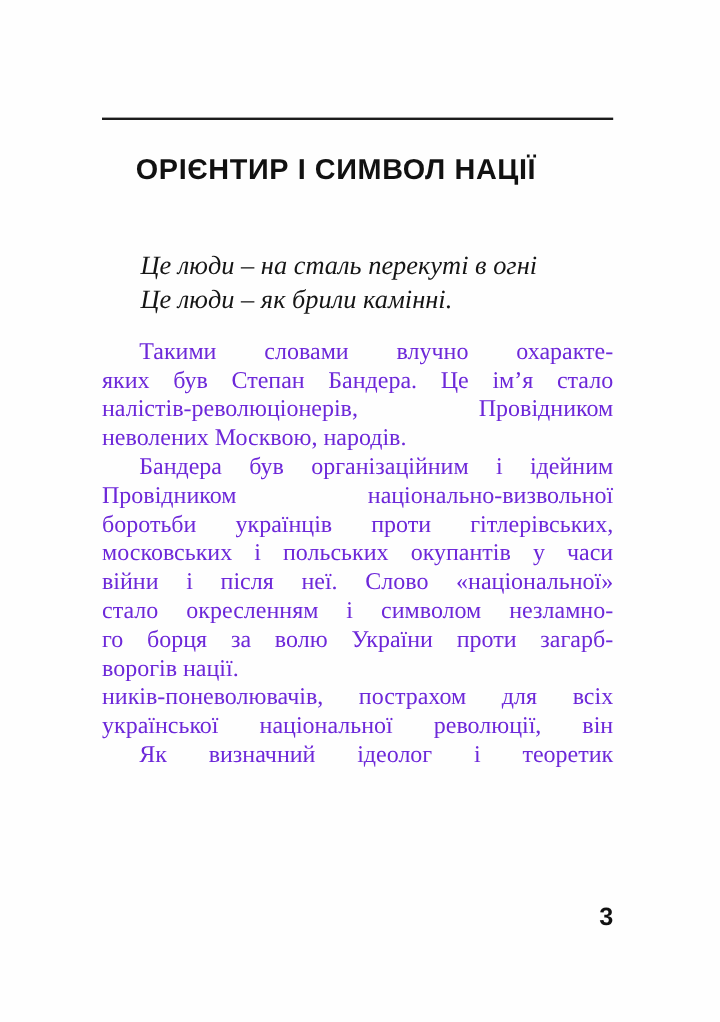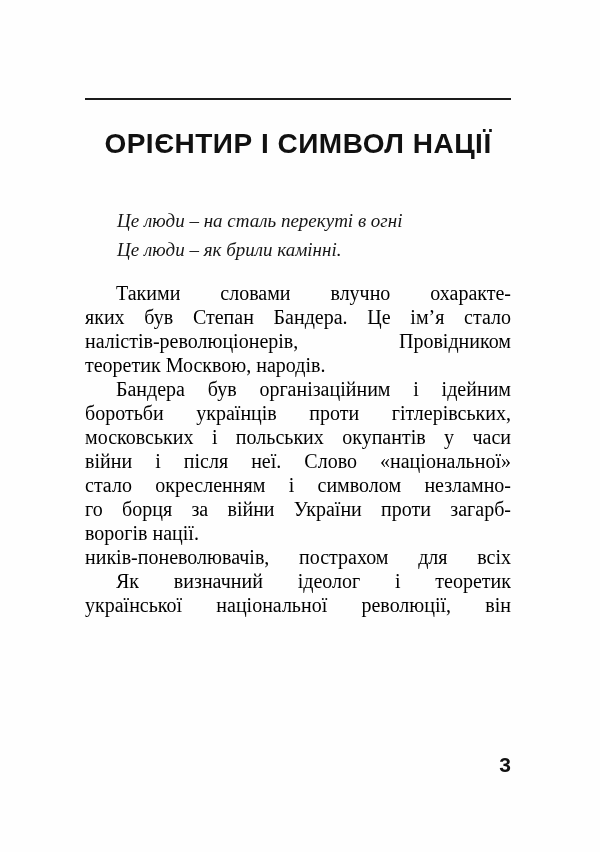--- a/index.html
+++ b/index.html
@@ -19,50 +19,50 @@
   .top-rule {
     position: absolute;
     left: 85px;
     top: 98px;
     width: 426px;
     height: 2px;
     background: #1c1c1c;
   }
   .title {
     position: absolute;
-    left: 85px;
+    left: 67px;
     top: 128px;
     width: 426px;
     margin: 0;
     text-align: center;
     white-space: nowrap;
     font-family: "Liberation Sans", sans-serif;
     font-weight: 700;
-    font-size: 28px;
+    font-size: 24px;
     letter-spacing: 0.5px;
     color: #111111;
   }
   .epigraph {
     position: absolute;
     left: 117px;
     top: 206px;
     width: 394px;
     font-style: italic;
-    font-size: 19px;
+    font-size: 22px;
     line-height: 29px;
     color: #151515;
   }
   .body-text {
     position: absolute;
     left: 85px;
     top: 281px;
     width: 426px;
     font-size: 20px;
     line-height: 24px;
-    color: #000000;
+    color: #6d28d9;
   }
   .line {
     height: 24px;
     text-align: justify;
     text-align-last: justify;
     -moz-text-align-last: justify;
     white-space: normal;
   }
   .line.para-start {
     text-indent: 31px;
@@ -95,30 +95,31 @@
   <div class="epigraph">
     <div>Це люди – на сталь перекуті в огні</div>
     <div>Це люди – як брили камінні.</div>
   </div>
 
   <div class="body-text">
 
     <div class="line para-start">Такими словами влучно охаракте-</div>
     <div class="line">яких був Степан Бандера. Це ім’я стало</div>
     <div class="line">налістів-революціонерів, Провідником</div>
-    <div class="line para-end">теоретик Москвою, народів.</div>
+    <div class="line para-end">неволених Москвою, народів.</div>
 
     <div class="line para-start">Бандера був організаційним і ідейним</div>
+    <div class="line">Провідником національно-визвольної</div>
     <div class="line">боротьби українців проти гітлерівських,</div>
     <div class="line">московських і польських окупантів у часи</div>
     <div class="line">війни і після неї. Слово «національної»</div>
     <div class="line">стало окресленням і символом незламно-</div>
-    <div class="line">го борця за війни України проти загарб-</div>
+    <div class="line">го борця за волю України проти загарб-</div>
     <div class="line para-end">ворогів нації.</div>
     <div class="line">ників-поневолювачів, пострахом для всіх</div>
 
+    <div class="line">української національної революції, він</div>
     <div class="line para-start">Як визначний ідеолог і теоретик</div>
-    <div class="line">української національної революції, він</div>
   </div>
 
   <div class="page-number">3</div>
 
 </div>
 
 </body></html>

